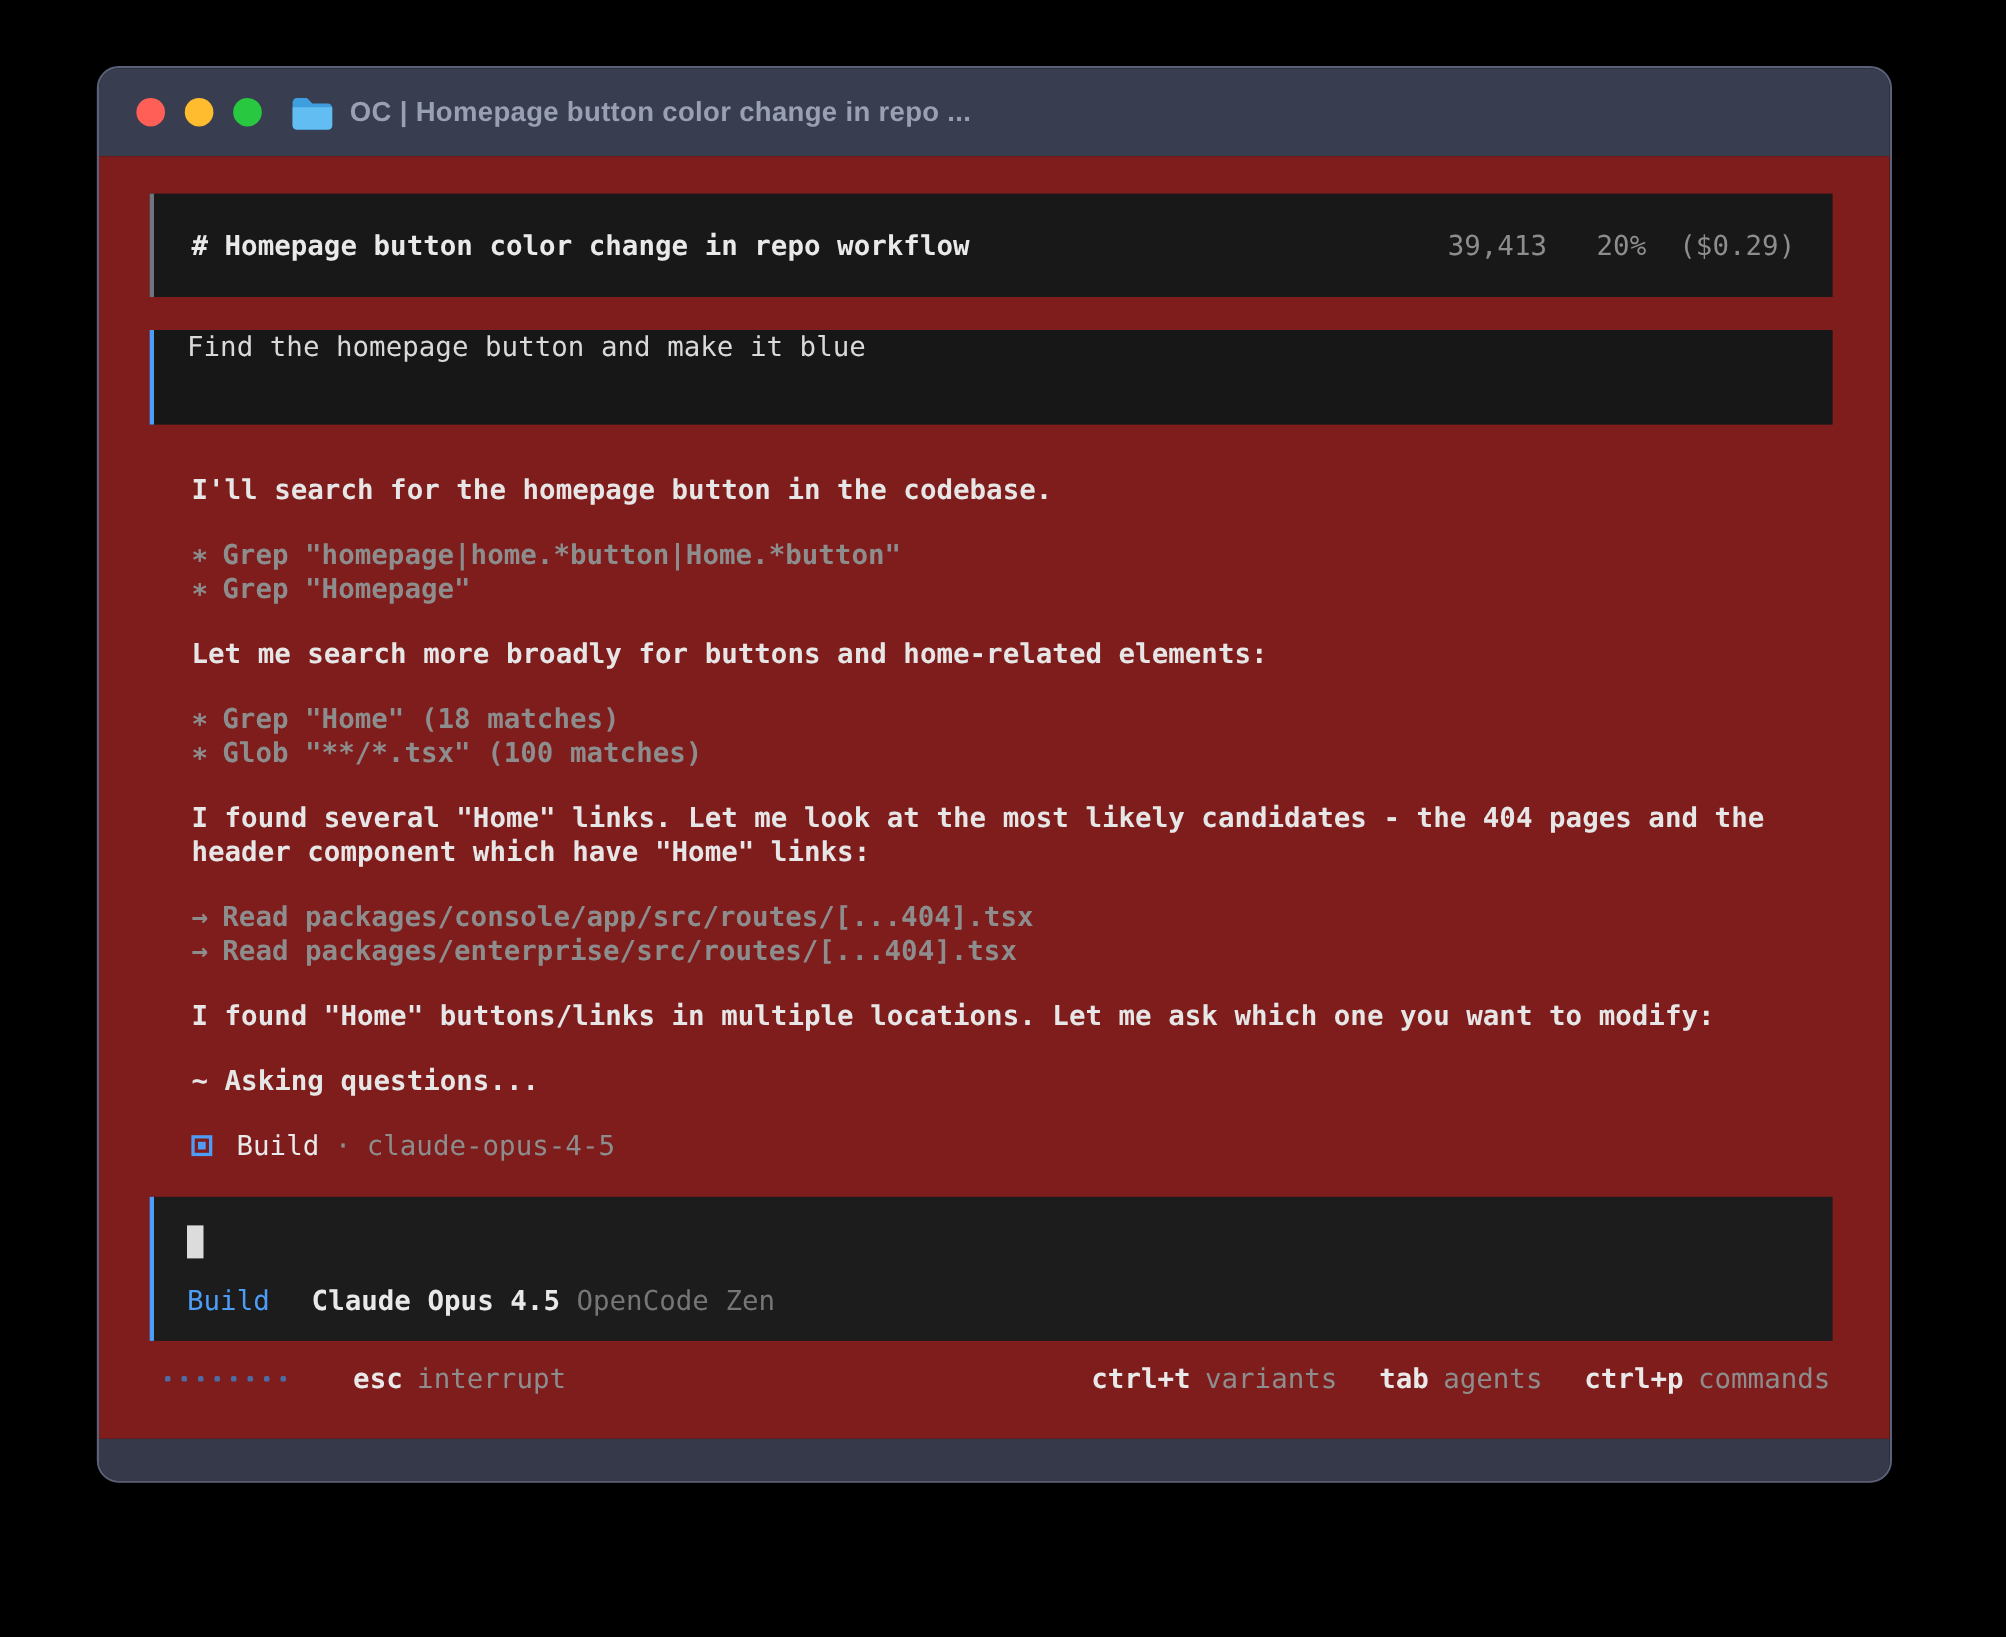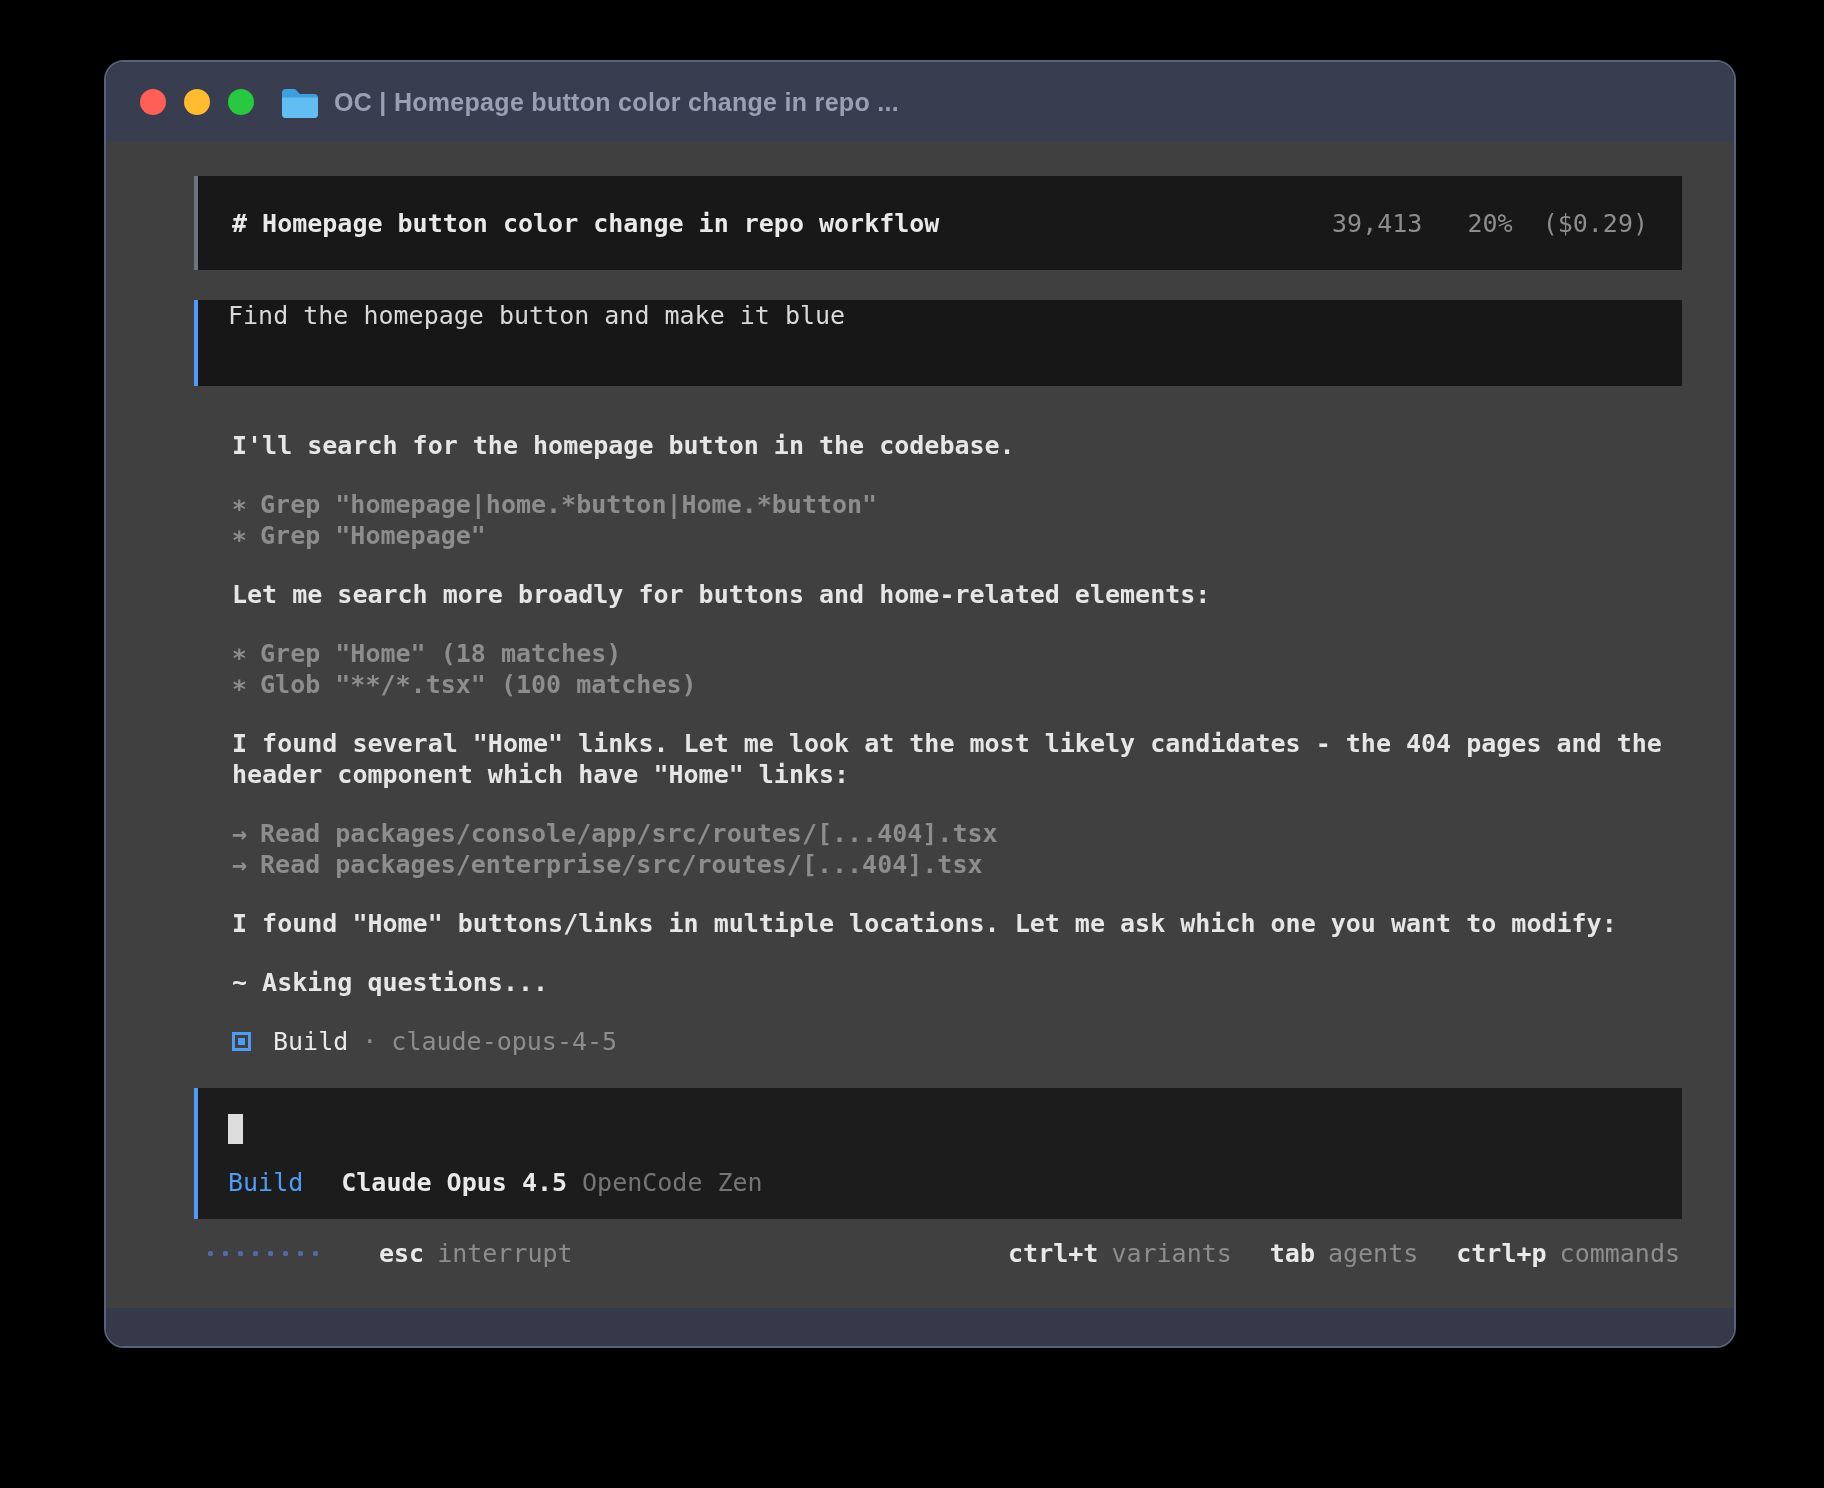--- a/index.html
+++ b/index.html
@@ -1,36 +1,36 @@
 <!DOCTYPE html>
 <html><head>
 <meta charset="utf-8">
 <style>
   * { margin:0; padding:0; box-sizing:border-box; }
   html,body { width:1824px; height:1488px; background:#000; overflow:hidden;
               font-family:"DejaVu Sans Mono", "Liberation Mono", monospace; }
 
-  .window { position:absolute; left:104px; top:60px; width:1632px; height:1288px;
+  .window { position:absolute; left:88px; top:60px; width:1632px; height:1288px;
             border-radius:20px; border:2px solid #5b6078; background:#0d0d0e;
             display:flex; flex-direction:column; overflow:hidden; }
 
   
   .titlebar { flex:0 0 80px; background:#393d50; display:flex; align-items:center;
               padding-left:34px; }
   .lights { display:flex; gap:18px; align-items:center; }
   .light { width:26px; height:26px; border-radius:50%; }
   .light.red    { background:#ff5f57; }
   .light.yellow { background:#febc2e; }
   .light.green  { background:#28c840; }
   .folder { margin-left:26px; display:flex; align-items:center; }
   .wtitle { margin-left:14px; font-family:"Liberation Sans", sans-serif; font-weight:bold;
             font-size:25px; color:#9aa0b3; letter-spacing:.3px; white-space:nowrap; }
 
   
-  .content { flex:1 1 auto; background:#404040; padding:34px 52px 0 88px;
+  .content { flex:1 1 auto; background:#7f1d1d; padding:34px 52px 0 46px;
              font-size:25px; line-height:31px; color:#e6e6e6; overflow:hidden; }
 
   .hdr-block { background:#181818; border-left:4px solid #6f747e; height:94px;
                display:flex; align-items:center; justify-content:space-between;
                padding:0 34px; }
   .hdr-title { font-weight:bold; color:#e9e9e9; white-space:nowrap; }
   .hdr-stats { color:#8d8d8d; white-space:nowrap; }
   .hdr-stats .tok { margin-right:30px; }
   .hdr-stats .pct { margin-right:15px; }
 

